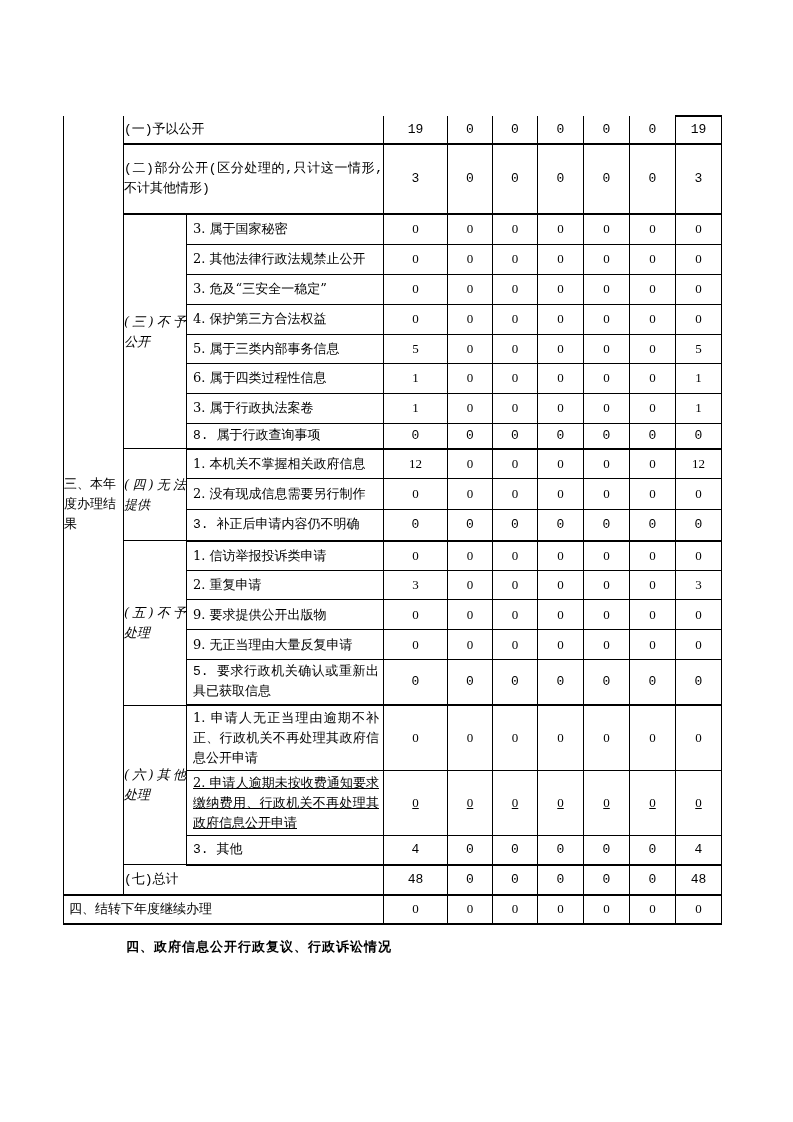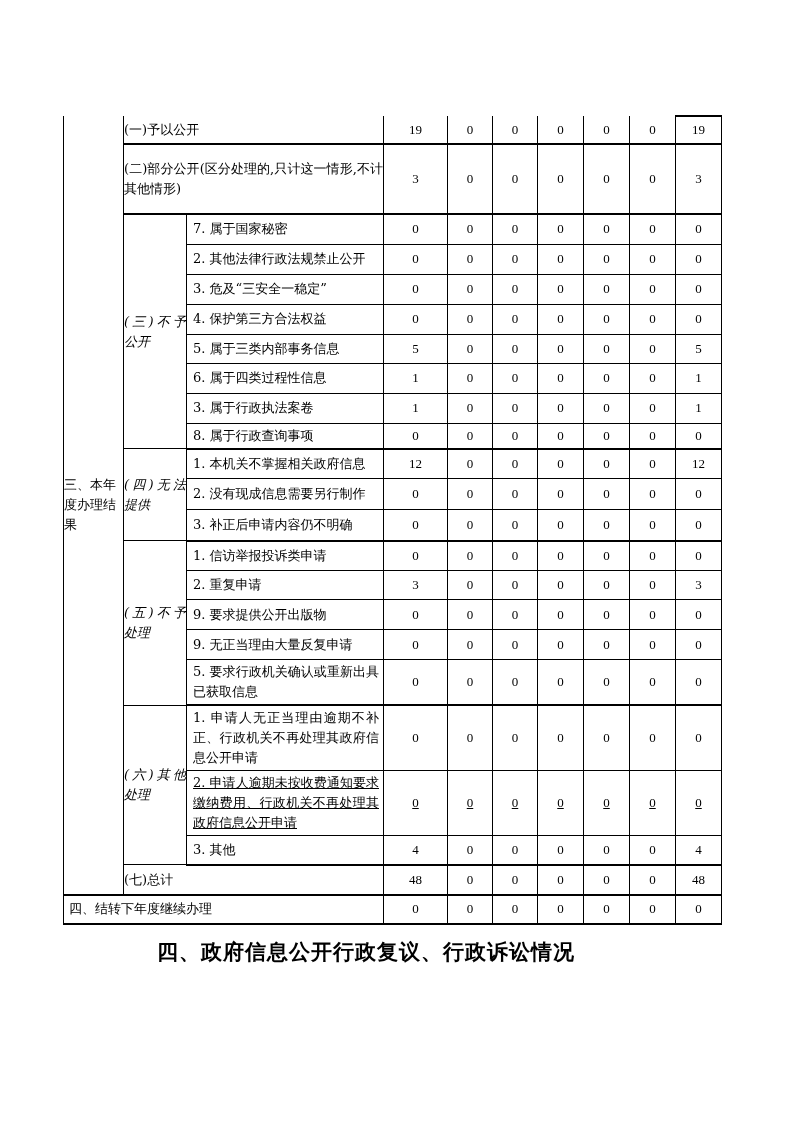--- a/index.html
+++ b/index.html
@@ -26,21 +26,21 @@
     line-height:20px;
     vertical-align:middle;
     overflow:hidden;
     word-break:normal;
   }
   
   tr.first td{border-top:none;}
   tr.first td.tc{border-top:2px solid #000;}
   
   td.tc{border-left:2px solid #000;border-right:2px solid #000;}
-  tr.thickb td{border-bottom-width:2px;}
+  tr.thickb td{border-bottom-width:2px;font-family:Liberation Mono, monospace;}
   tr.lastrow td{border-bottom-width:2px;}
   td.groupcol{
     padding:0 9px;
     line-height:25px;
     border-bottom-width:2px;
   }
   td.catcell{
     padding:2px 3px 2px 5px;
     text-align:justify;
     line-height:23px;
@@ -58,24 +58,24 @@
     padding:2px 6px 2px 5px;
     margin-left:28px;
   }
   td.num{
     text-align:center;
     font-family:"Liberation Serif", serif;
     font-size:14px;
   }
   .heading{
     position:absolute;
-    left:157px;top:938px;
+    left:126px;top:938px;
     font-family:"DejaVu Sans", sans-serif;
     font-weight:bold;
-    font-size:21px;
+    font-size:13px;
     letter-spacing:1px;
     white-space:nowrap;
   }
 </style>
 </head>
 <body>
 
 <div class="page">
 
   <table class="report">
@@ -108,21 +108,21 @@
           <td class="num">3</td>
           <td class="num">0</td>
           <td class="num">0</td>
           <td class="num">0</td>
           <td class="num">0</td>
           <td class="num">0</td>
           <td class="num tc">3</td>
         </tr>
         <tr style="height: 30px;">
           <td class="catcell" rowspan="8">(三)不予公开</td>
-          <td class="label sub">7. 属于国家秘密</td>
+          <td class="label sub">3. 属于国家秘密</td>
           <td class="num">0</td>
           <td class="num">0</td>
           <td class="num">0</td>
           <td class="num">0</td>
           <td class="num">0</td>
           <td class="num">0</td>
           <td class="num tc">0</td>
         </tr>
         <tr style="height: 30px;">
           <td class="label sub">2. 其他法律行政法规禁止公开</td>

